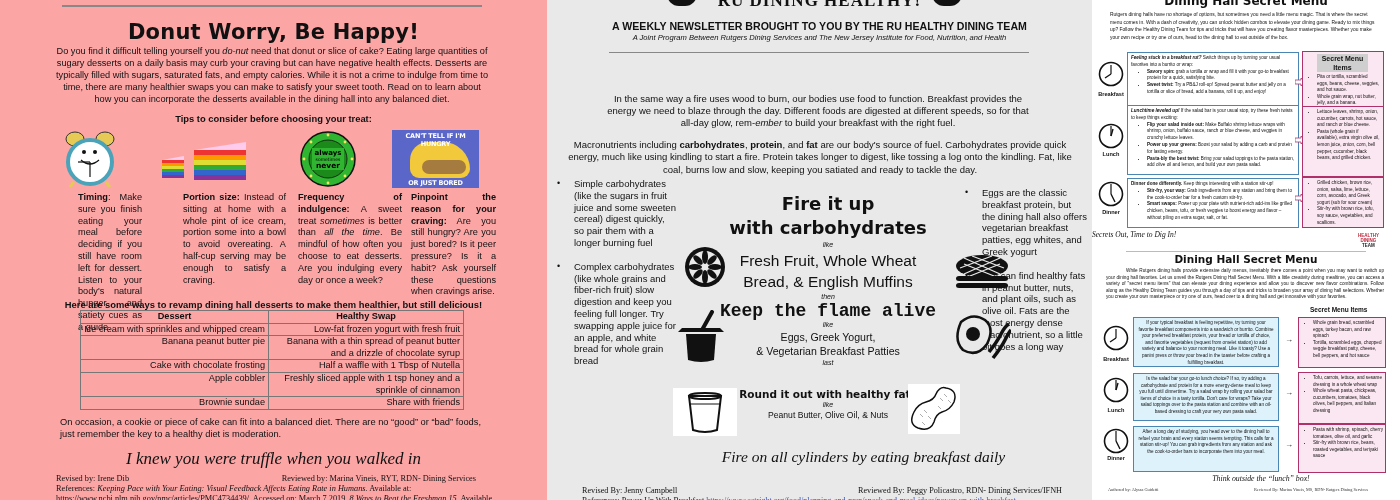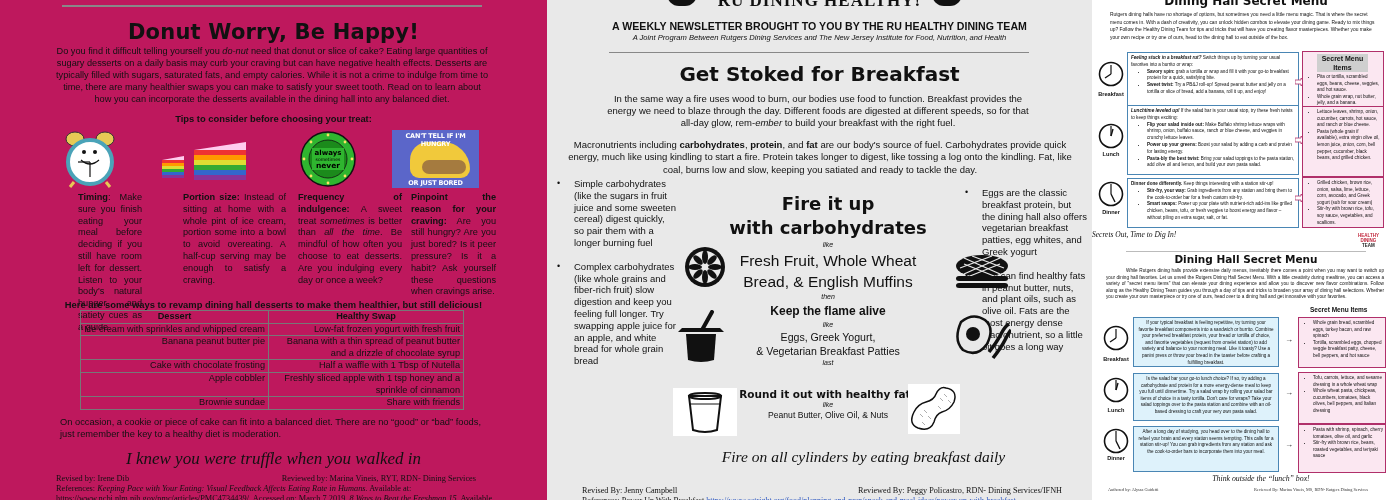--- a/index.html
+++ b/index.html
@@ -1,20 +1,20 @@
 <!DOCTYPE html>
 <html><head>
 <meta charset="utf-8">
 <style>
   * { box-sizing: border-box; margin: 0; padding: 0; }
   html, body { width: 1400px; height: 500px; overflow: hidden; background: #ffffff; }
   body { position: relative; font-family: "Liberation Sans", sans-serif; color: #111; }
 
   .panel { position: absolute; top: 0; height: 500px; overflow: hidden; }
-  #panel-left { left: 0; width: 547px; background: #be185d; }
+  #panel-left { left: 0; width: 547px; background: #fca5a5; }
   #panel-mid { left: 547px; width: 545px; background: #e9e9e9; }
   #panel-right { left: 1092px; width: 308px; background: #ffffff; }
 
   
   .l-rule { position: absolute; left: 62px; top: 5px; width: 420px; height: 2px; background: #888; }
   .l-title { position: absolute; left: 0; width: 547px; top: 20px; text-align: center; font-size: 21px; font-weight: bold; font-family: "DejaVu Sans", sans-serif; letter-spacing: 0.2px; }
   .l-intro { position: absolute; left: 56px; width: 432px; top: 45px; text-align: center; font-size: 9.2px; line-height: 12.1px; }
   .l-tips-h { position: absolute; left: 0; width: 547px; top: 113px; text-align: center; font-size: 9.4px; font-weight: bold; }
   .tip-img { position: absolute; top: 130px; height: 58px; }
   .tip-text { position: absolute; top: 192px; font-size: 9.2px; line-height: 11.8px; text-align: justify; margin-left: 21px; }
@@ -51,21 +51,21 @@
   .m-rule { position: absolute; left: 62px; top: 52px; width: 420px; height: 1px; background: #888; }
   .m-title { position: absolute; left: 0; width: 545px; top: 62px; text-align: center; font-size: 20px; font-weight: bold; font-family: "DejaVu Sans", sans-serif; }
   .m-intro { position: absolute; left: 58px; width: 426px; top: 93px; text-align: center; font-size: 9.5px; line-height: 12.2px; }
   .m-macro { position: absolute; left: 14px; width: 518px; top: 139px; text-align: center; font-size: 9.5px; line-height: 12.3px; }
   .m-bullets-l { position: absolute; left: 10px; width: 120px; top: 178px; font-size: 9.5px; line-height: 11.8px; }
   .m-bullets-r { position: absolute; left: 418px; width: 122px; top: 187px; font-size: 9.5px; line-height: 11.8px; }
   .m-bul { display: flex; margin-bottom: 12px; }
   .m-bul .dot { width: 17px; flex: none; font-size: 9px; }
   .m-center { position: absolute; left: 165px; width: 232px; text-align: center; }
   .c-big { font-weight: bold; font-size: 18px; line-height: 24px; font-family: "DejaVu Sans", sans-serif; }
-  .c-med { font-weight: bold; font-size: 12px; line-height: 18px; font-family: Liberation Sans, sans-serif; }
+  .c-med { font-weight: bold; font-size: 18px; line-height: 18px; font-family: Liberation Mono, monospace; }
   .c-small { font-weight: bold; font-size: 10.5px; font-family: "DejaVu Sans", sans-serif; }
   .c-like { font-style: italic; font-size: 7px; line-height: 10px; }
   .c-foods-big { font-size: 15.5px; line-height: 21px; }
   .c-foods { font-size: 10.6px; line-height: 14px; }
   .c-foods-s { font-size: 8.6px; line-height: 11px; }
   .m-icon { position: absolute; }
   .m-tagline { position: absolute; left: 0; width: 633px; top: 448px; text-align: center; font-family: "Liberation Serif", serif; font-style: italic; font-size: 15.5px; }
   .m-footer { position: absolute; left: 35px; width: 480px; top: 486px; font-family: "Liberation Serif", serif; font-size: 8.2px; display: flex; justify-content: space-between; gap: 9px; }
   .m-ref { position: absolute; left: 35px; top: 496px; font-family: "Liberation Serif", serif; font-size: 8px; white-space: nowrap; }
   .m-ref .link { color: #2a55c0; }
@@ -208,21 +208,20 @@
   </div>
 </div>
 
 <div class="panel" id="panel-mid">
   <div class="m-banner-l"></div>
   <div class="m-banner-r"></div>
   <div class="m-banner">RU DINING HEALTHY!</div>
   <div class="m-news">A WEEKLY NEWSLETTER BROUGHT TO YOU BY THE RU HEALTHY DINING TEAM</div>
   <div class="m-joint">A Joint Program Between Rutgers Dining Services and The New Jersey Institute for Food, Nutrition, and Health</div>
   <div class="m-rule"></div>
-  <div class="m-title">Get Stoked for Breakfast</div>
   <div class="m-intro"><span>In the same way a fire uses wood to burn, our bodies use food to function.  Breakfast provides the energy we need to blaze through the day.  Different foods are digested at different speeds, so for that all-day glow, rem-</span><i>ember</i><span> to build your breakfast with the right fuel.</span></div>
   <div class="m-macro"><span>Macronutrients including </span><b>carbohydrates</b><span>, </span><b>protein</b><span>, and </span><b>fat</b><span> are our body's source of fuel.  Carbohydrates provide quick energy, much like using kindling to start a fire.  Protein takes longer to digest, like tossing a log onto the kindling. Fat, like coal, burns low and slow, keeping you satiated and ready to tackle the day.</span></div>
 
   <div class="m-bullets-l">
     <div class="m-bul">
         <span class="dot">•</span>
         <span>Simple carbohydrates (like the sugars in fruit juice and some sweeten cereal) digest quickly, so pair them with a longer burning fuel</span>
       </div>
     <div class="m-bul">
         <span class="dot">•</span>

